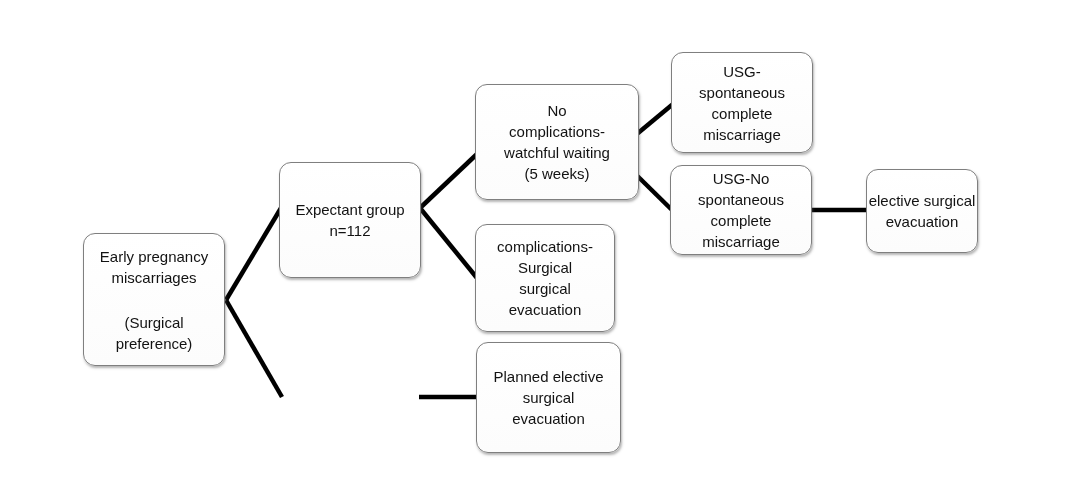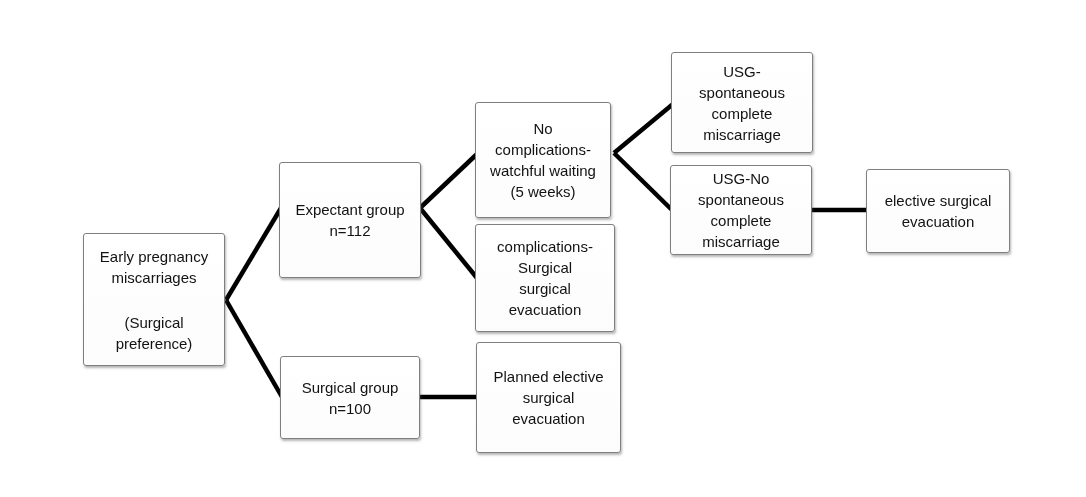--- a/index.html
+++ b/index.html
@@ -16,21 +16,21 @@
   .edge-layer {
     position: absolute;
     left: 0; top: 0;
     width: 1086px; height: 497px;
   }
   .node {
     position: absolute;
     box-sizing: border-box;
     background: linear-gradient(180deg, #ffffff 0%, #fcfcfc 100%);
     border: 1.4px solid #7f7f7f;
-    border-radius: 3px;
+    border-radius: 12px;
     box-shadow: 1px 2px 2.5px rgba(90,90,90,0.45);
     display: flex;
     flex-direction: column;
     justify-content: center;
     align-items: center;
     text-align: center;
     padding: 2px 10px;
   }
   .para { margin: 0; }
   .para + .para { }
@@ -65,30 +65,22 @@
 
   <div class="node" style="left:279px; top:162px; width:142px; height:116px;">
     <div class="para">
       <div class="ln">Expectant group</div>
     </div>
     <div class="para">
       <div class="ln">n=112</div>
     </div>
   </div>
 
-  <div class="node" style="left:280px; top:356px; width:140px; height:83px;">
-    <div class="para">
-      <div class="ln">Surgical group</div>
-    </div>
-    <div class="para">
-      <div class="ln">n=100</div>
-    </div>
-  </div>
 
-  <div class="node" style="left:475px; top:102px; width:136px; height:116px;">
+  <div class="node" style="left:475px; top:84px; width:164px; height:116px;">
     <div class="para">
       <div class="ln">No</div>
       <div class="ln">complications-</div>
     </div>
     <div class="para">
       <div class="ln">watchful waiting</div>
     </div>
     <div class="para">
       <div class="ln">(5 weeks)</div>
     </div>
@@ -124,20 +116,20 @@
 
   <div class="node" style="left:670px; top:165px; width:142px; height:90px;">
     <div class="para">
       <div class="ln">USG-No</div>
       <div class="ln">spontaneous</div>
       <div class="ln">complete</div>
       <div class="ln">miscarriage</div>
     </div>
   </div>
 
-  <div class="node" style="left:866px; top:169px; width:144px; height:84px;">
+  <div class="node" style="left:866px; top:169px; width:112px; height:84px;">
     <div class="para">
       <div class="ln">elective surgical</div>
       <div class="ln">evacuation</div>
     </div>
   </div>
 
 </div>
 
 </body></html>

